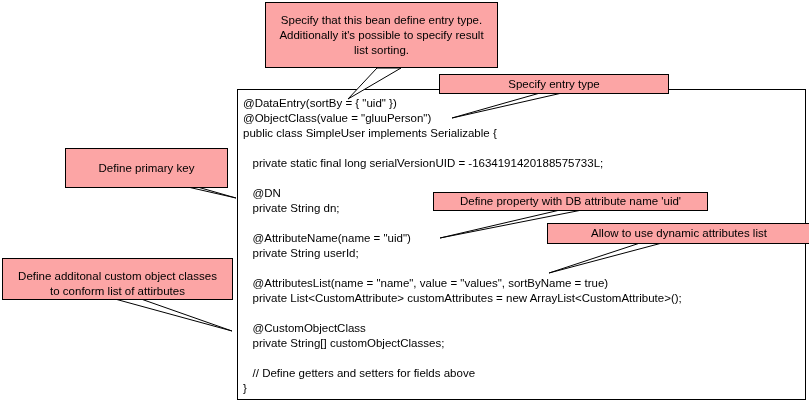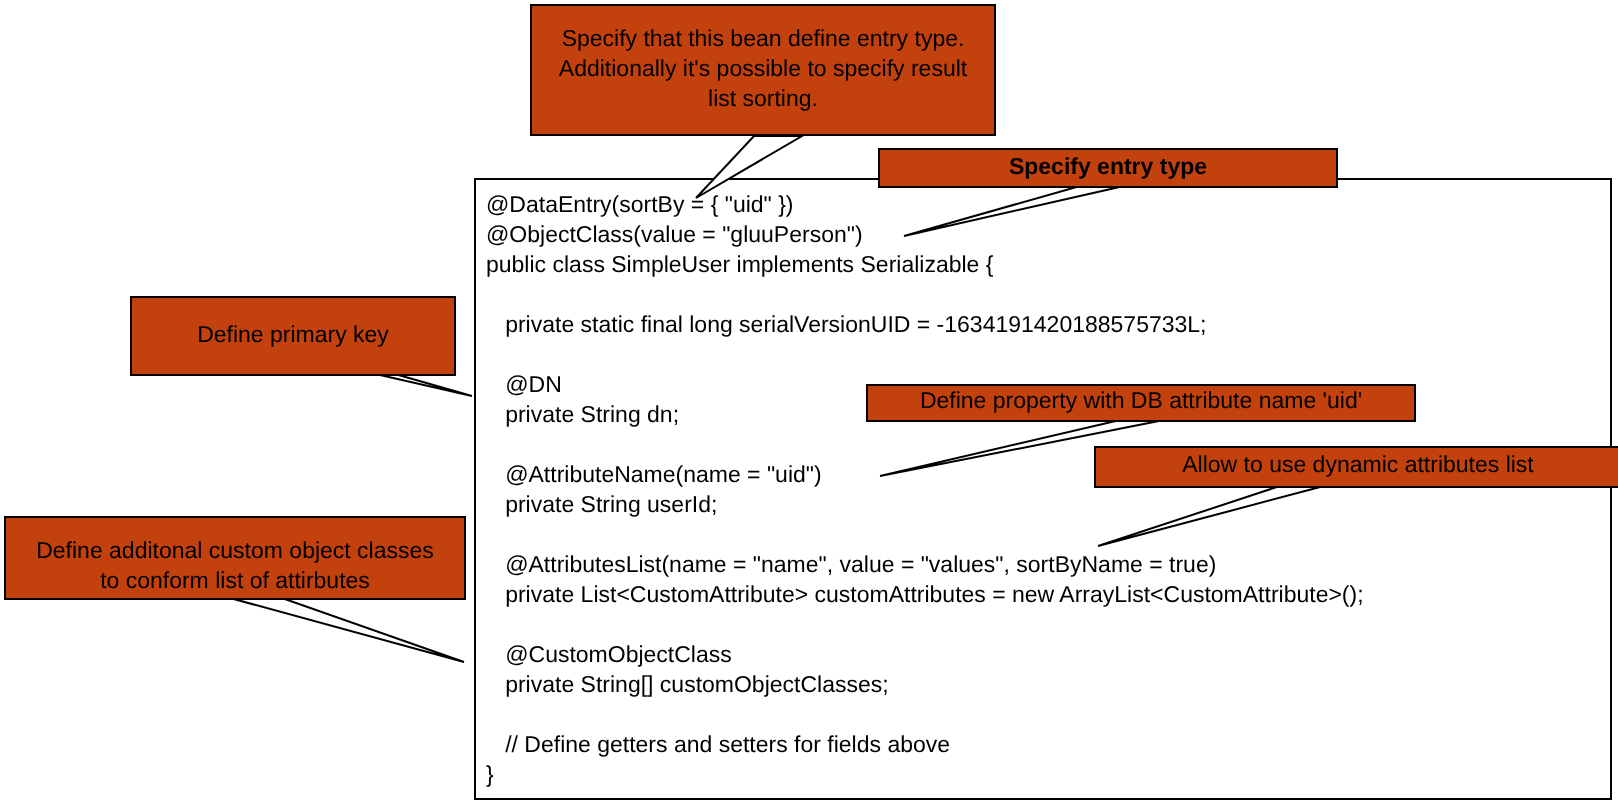--- a/index.html
+++ b/index.html
@@ -36,32 +36,32 @@
   }
   .connectors polygon {
     fill: #ffffff;
     stroke: #000000;
     stroke-width: 1;
   }
   .callout {
     position: absolute;
     border: 1px solid #000000;
     box-sizing: border-box;
-    background: #c2410c;
+    background: #fca5a5;
     z-index: 3;
     display: flex;
     align-items: center;
     justify-content: center;
     text-align: center;
     font-size: 11.5px;
     line-height: 15px;
   }
   .callout span { white-space: pre-line; }
   #c-top            { left: 265px; top: 2px;   width: 233px; height: 66px; }
-  #c-entry-type     { left: 439px; top: 74px;  width: 230px; height: 20px; font-weight: bold; }
+  #c-entry-type     { left: 439px; top: 74px;  width: 230px; height: 20px; }
   #c-primary-key    { left: 65px;  top: 148px; width: 163px; height: 40px; }
   #c-db-attr        { left: 433px; top: 192px; width: 275px; height: 19px; }
   #c-dynamic-attr   { left: 547px; top: 223px; width: 264px; height: 21px; }
   #c-custom-classes { left: 2px;   top: 258px; width: 231px; height: 42px; align-items: flex-end; }
 </style>
 </head>
 <body>
 
 <div class="canvas">
 

